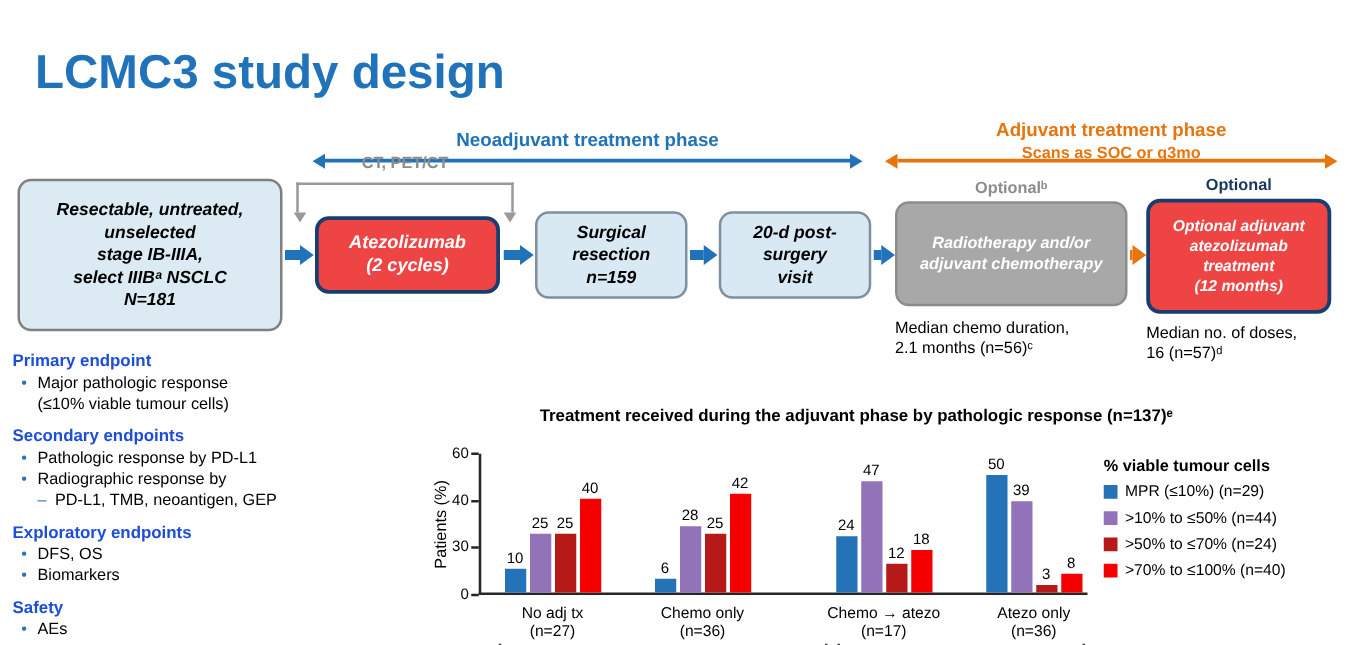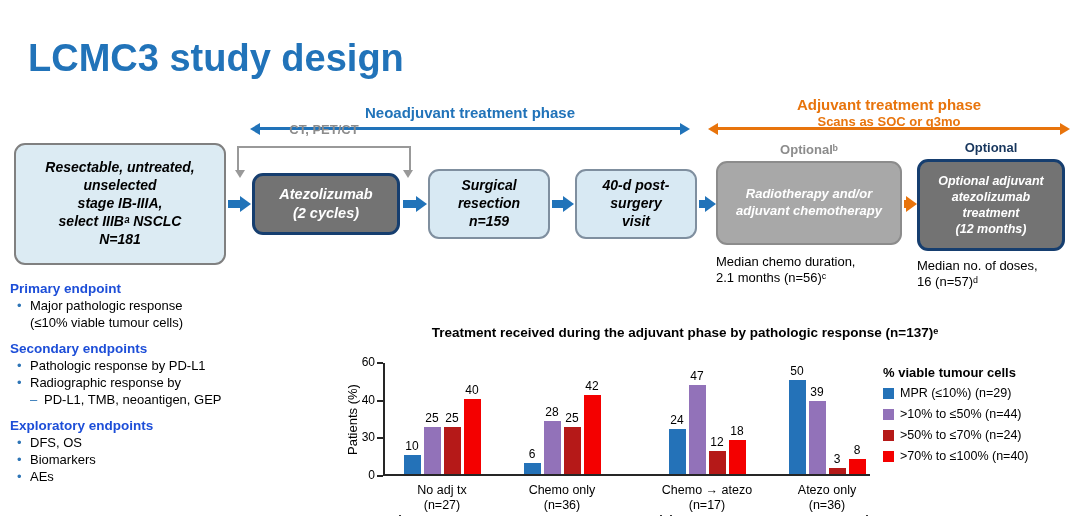--- a/index.html
+++ b/index.html
@@ -30,21 +30,21 @@
   #ct-bracket::before, #ct-bracket::after { content:""; position:absolute; bottom:-8px; width:0; height:0;
     border-top:8px solid #999; border-left:5px solid transparent; border-right:5px solid transparent; }
   #ct-bracket::before { left:-4px; }
   #ct-bracket::after { right:-4px; }
 
   
   .flow-box { position:absolute; display:flex; align-items:center; justify-content:center; text-align:center;
     font-weight:bold; border-radius:11px; white-space:pre-line; line-height:1.28;font-style:italic; }
   .box-light { background:#dcebf3; border:2px solid #808080; color:#000; }
   .box-light2 { background:#d8e9f3; border:2px solid #7f8f9f; color:#000; }
-  .box-blue { background:#737373; border:3px solid #163e6f; color:#fff; }
+  .box-blue { background:#ef4444; border:3px solid #163e6f; color:#fff; }
   .box-gray { background:#a8a8a8; border:2px solid #8c8c8c; color:#fff; }
 
   #box-population { left:14px; top:110px; width:212px; height:122px; font-size:14px; }
   #box-atezolizumab { left:252px; top:140px; width:148px; height:62px; font-size:14.5px; }
   #box-surgical { left:428px; top:136px; width:122px; height:70px; font-size:14px; }
   #box-postsurgery { left:575px; top:136px; width:122px; height:70px; font-size:14px; }
   #box-radiotherapy { left:716px; top:128px; width:186px; height:84px; font-size:13px; }
   #box-adjuvant-atezo { left:917px; top:126px; width:148px; height:92px; font-size:12.5px; }
 
   #optional-gray { left:716px; top:109px; width:186px; text-align:center; font-weight:bold; font-size:13px; color:#8c8c8c; }
@@ -120,21 +120,21 @@
 select IIIBᵃ NSCLC
 N=181</div>
   <div class="flow-arrow" id="arr1" style="--c:#2173b9"></div>
   <div class="flow-box box-blue" id="box-atezolizumab">Atezolizumab
 (2 cycles)</div>
   <div class="flow-arrow" id="arr2" style="--c:#2173b9"></div>
   <div class="flow-box box-light2" id="box-surgical">Surgical
 resection
 n=159</div>
   <div class="flow-arrow" id="arr3" style="--c:#2173b9"></div>
-  <div class="flow-box box-light2" id="box-postsurgery">40-d post-
+  <div class="flow-box box-light2" id="box-postsurgery">20-d post-
 surgery
 visit</div>
   <div class="flow-arrow" id="arr4" style="--c:#2173b9"></div>
   <div class="abs" id="optional-gray">Optionalᵇ</div>
   <div class="flow-box box-gray" id="box-radiotherapy">Radiotherapy and/or
 adjuvant chemotherapy</div>
   <div class="flow-arrow" id="arr5" style="--c:#e8740c"></div>
   <div class="abs" id="optional-blue">Optional</div>
   <div class="flow-box box-blue" id="box-adjuvant-atezo">Optional adjuvant
 atezolizumab
@@ -168,20 +168,21 @@
       </div>
       <div class="ep-heading">Exploratory endpoints</div>
       <div class="ep-bullet">
         <span class="marker">•</span>
         <span>DFS, OS</span>
       </div>
       <div class="ep-bullet">
         <span class="marker">•</span>
         <span>Biomarkers</span>
       </div>
+      <div class="ep-heading">Safety</div>
       <div class="ep-bullet">
         <span class="marker">•</span>
         <span>AEs</span>
       </div>
     </div>
 
   <div id="chart">
     <div id="chart-title">Treatment received during the adjuvant phase by pathologic response (n=137)ᵉ</div>
     <div id="chart-canvas">
       <div id="ylabel">Patients (%)</div>

